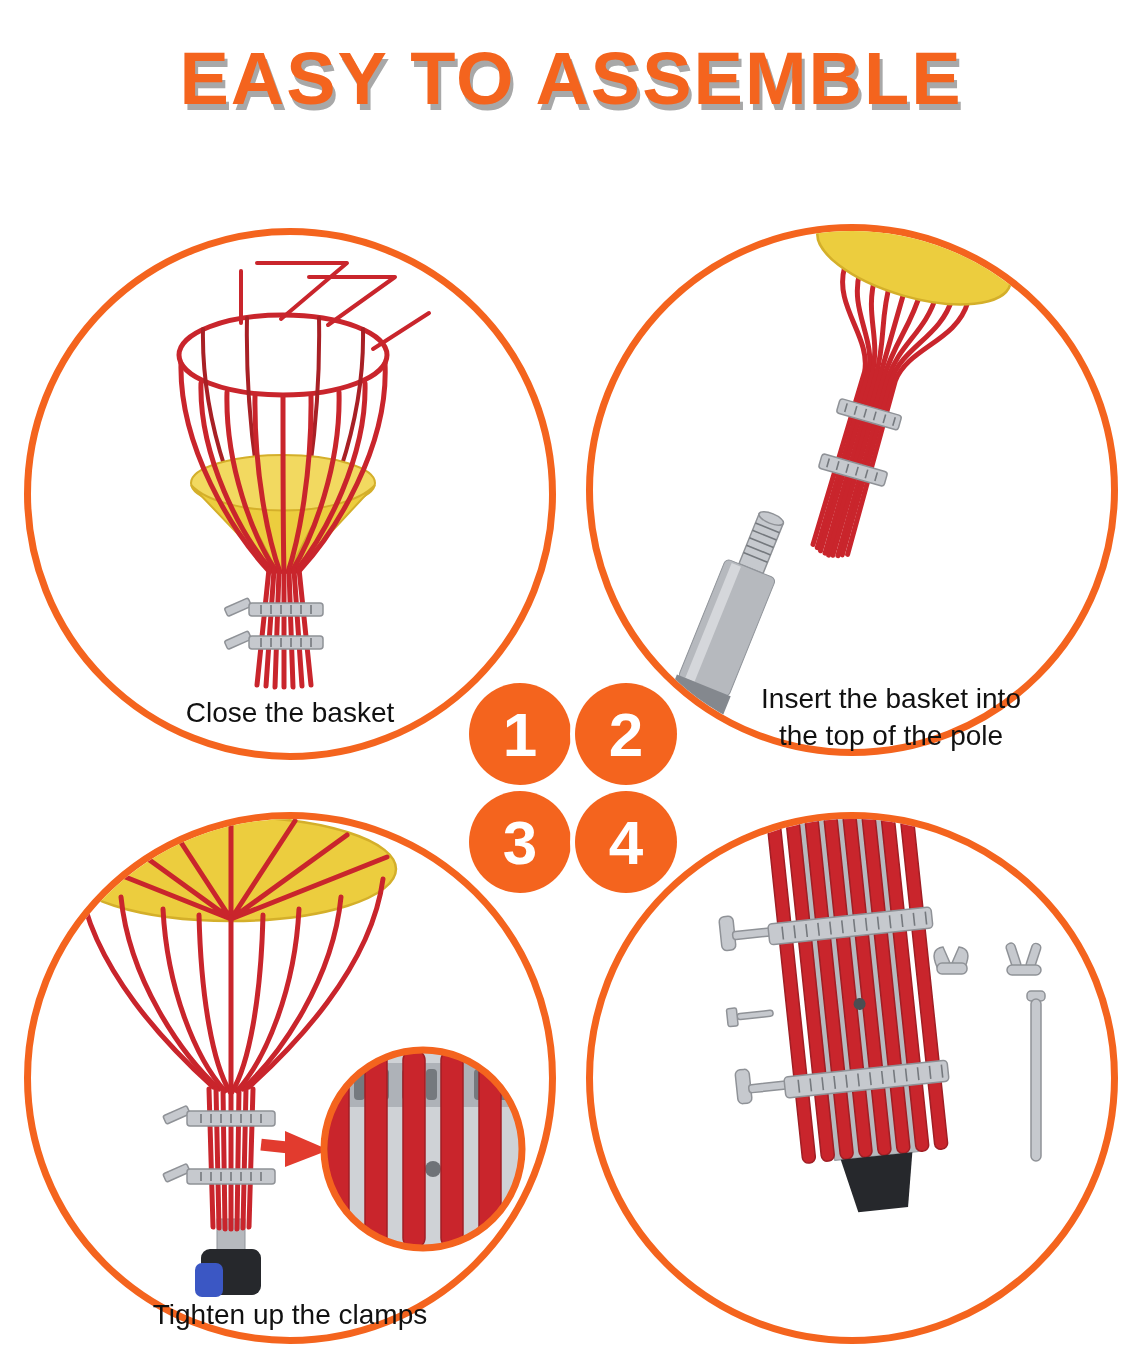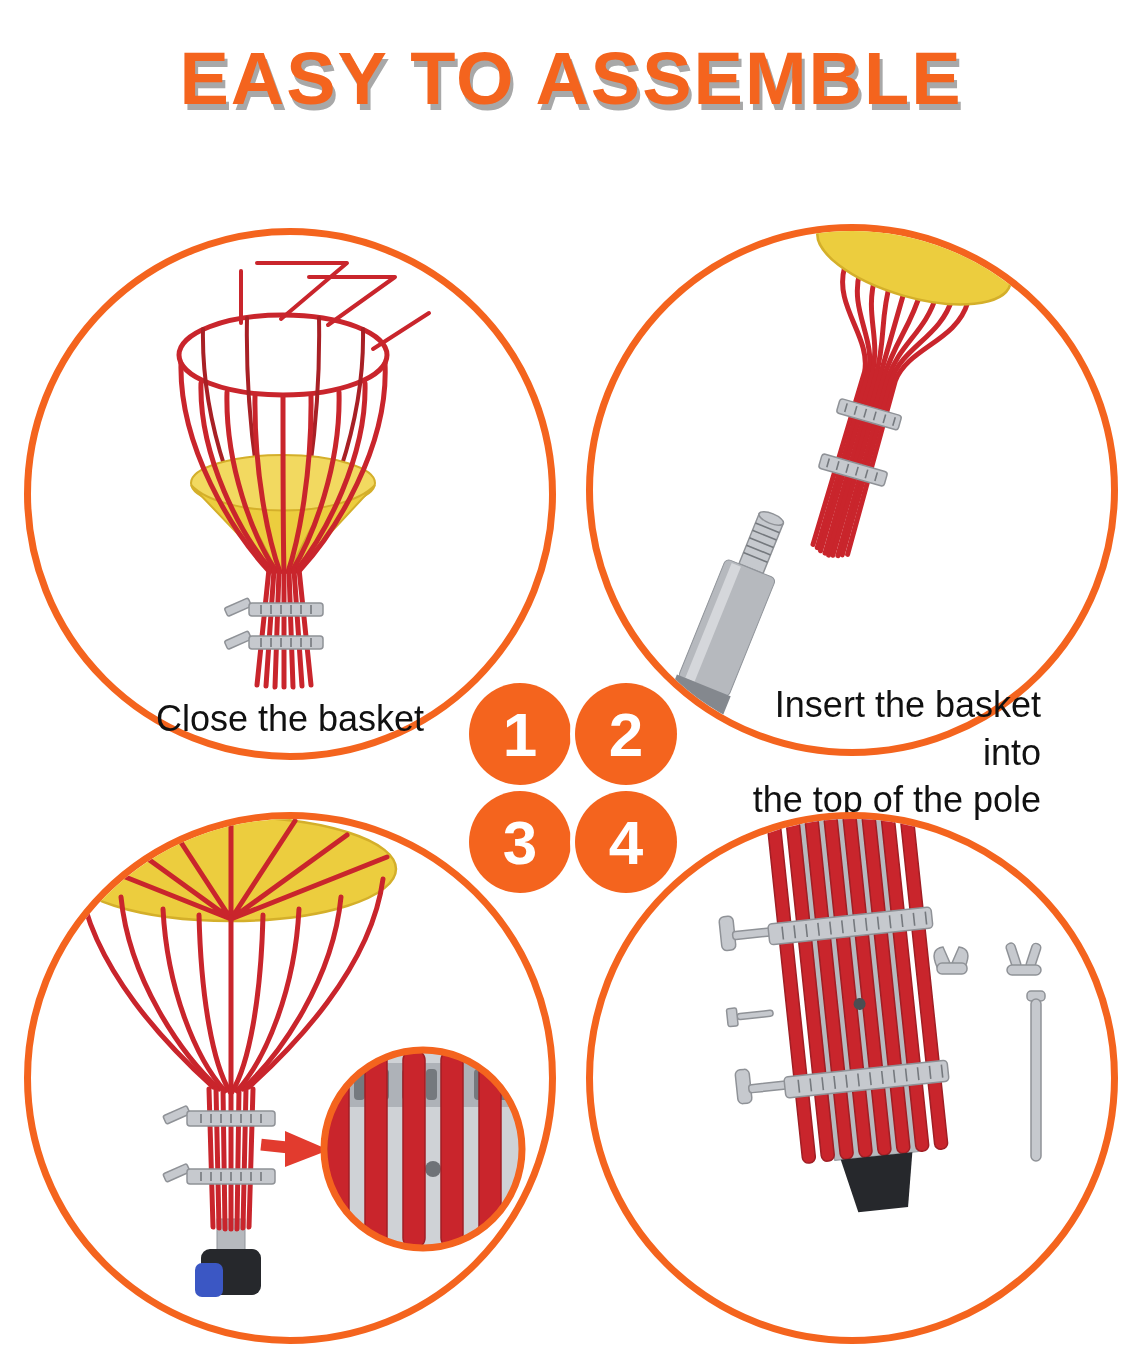--- a/index.html
+++ b/index.html
@@ -18,24 +18,24 @@
          font-size:74px;font-weight:800;letter-spacing:2px;color:var(--accent);
          text-shadow:3px 6px 0 var(--title-shadow);}
   .circle{position:absolute;width:532px;height:532px;border:7px solid var(--accent);
           border-radius:50%;box-sizing:border-box;background:#fff;}
   .c1{left:24px;top:196px}
   .c2{left:586px;top:192px}
   .c3{left:24px;top:780px}
   .c4{left:586px;top:780px}
   .fig{position:absolute;inset:0;width:100%;height:100%;clip-path:circle(closest-side at 50% 50%);}
   .fig1{position:absolute;left:92px;top:2px;}
-  .caption{position:absolute;margin:0;color:var(--text);font-size:36px;font-weight:500;
+  .caption{position:absolute;margin:0;color:var(--text);font-size:28px;font-weight:500;
            line-height:1.32;white-space:pre-line;}
   .cap1{left:0;width:100%;top:460px;text-align:center;}
-  .cap2{left:148px;top:450px;width:300px;text-align:right;}
+  .cap2{left:148px;top:450px;width:300px;text-align:center;}
   .cap3{left:0;width:100%;top:478px;text-align:center;}
   .cap4{left:66px;top:390px;width:414px;text-align:left;font-size:27px;}
   .badge{position:absolute;width:102px;height:102px;border-radius:50%;background:var(--accent);
          color:#fff;display:flex;align-items:center;justify-content:center;
          font-size:62px;font-weight:700;box-shadow:0 0 0 5px #fff;z-index:5;}
   .b1{left:469px;top:651px}
   .b2{left:575px;top:651px}
   .b3{left:469px;top:759px}
   .b4{left:575px;top:759px}
 
@@ -216,20 +216,21 @@
             <rect class="tine" x="296" y="231" width="22" height="198" rx="10"></rect>
             <rect class="tine" x="334" y="231" width="22" height="198" rx="10"></rect>
             <rect class="tine" x="372" y="231" width="22" height="198" rx="10"></rect>
             <rect class="tine" x="410" y="231" width="22" height="198" rx="10"></rect>
             <rect class="tine" x="448" y="231" width="22" height="198" rx="10"></rect>
           </g>
         </g>
         <circle class="ring" cx="392" cy="330" r="99"></circle>
       </g>
     </svg>
+    <p class="caption cap3">Tighten up the clamps</p>
   </section>
 
   <section class="circle c4">
     <svg class="fig" viewBox="0 0 518 518">
       <g transform="rotate(-6 265 170)">
         <rect class="pole" x="224" y="-16" width="84" height="354"></rect>
         <g>
           <rect class="tine" x="192" y="-16" width="13" height="354" rx="6"></rect>
           <rect class="tine" x="211" y="-16" width="13" height="354" rx="6"></rect>
           <rect class="tine" x="230" y="-16" width="13" height="354" rx="6"></rect>

